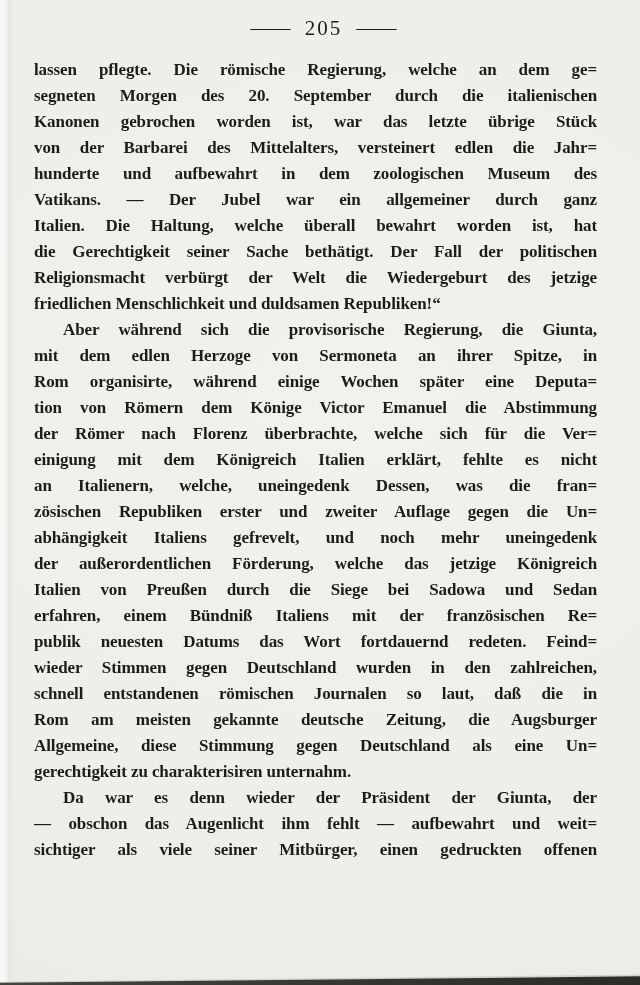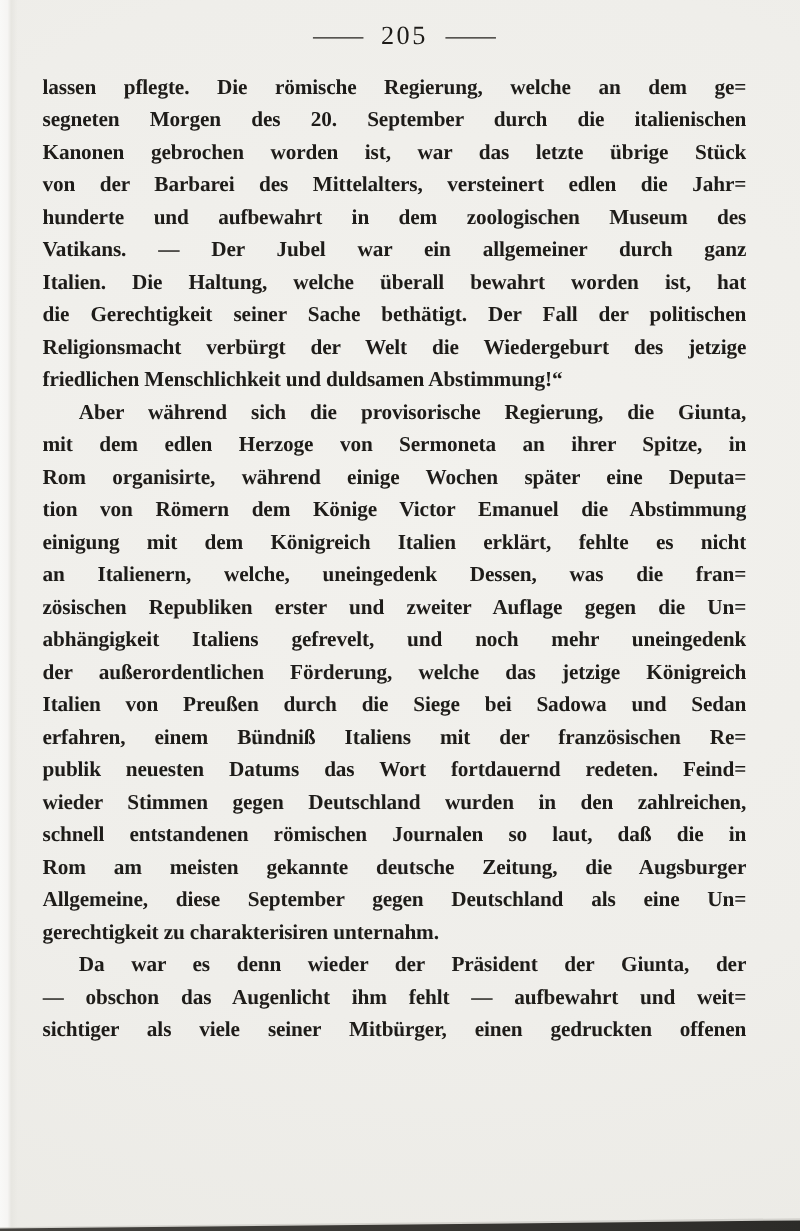--- a/index.html
+++ b/index.html
@@ -84,40 +84,41 @@
     <p class="para">
       <span class="ln" style="display:block">lassen pflegte. Die römische Regierung, welche an dem ge=</span>
       <span class="ln" style="display:block">segneten Morgen des 20. September durch die italienischen</span>
       <span class="ln" style="display:block">Kanonen gebrochen worden ist, war das letzte übrige Stück</span>
       <span class="ln" style="display:block">von der Barbarei des Mittelalters, versteinert edlen die Jahr=</span>
       <span class="ln" style="display:block">hunderte und aufbewahrt in dem zoologischen Museum des</span>
       <span class="ln" style="display:block">Vatikans. — Der Jubel war ein allgemeiner durch ganz</span>
       <span class="ln" style="display:block">Italien. Die Haltung, welche überall bewahrt worden ist, hat</span>
       <span class="ln" style="display:block">die Gerechtigkeit seiner Sache bethätigt. Der Fall der politischen</span>
       <span class="ln" style="display:block">Religionsmacht verbürgt der Welt die Wiedergeburt des jetzige</span>
-      <span class="ln end" style="display:block">friedlichen Menschlichkeit und duldsamen Abstimmung!“</span>
+      <span class="ln end" style="display:block">friedlichen Menschlichkeit und duldsamen Republiken!“</span>
     </p>
 
     <p class="para">
       <span class="ln ind" style="display:block">Aber während sich die provisorische Regierung, die Giunta,</span>
       <span class="ln" style="display:block">mit dem edlen Herzoge von Sermoneta an ihrer Spitze, in</span>
       <span class="ln" style="display:block">Rom organisirte, während einige Wochen später eine Deputa=</span>
       <span class="ln" style="display:block">tion von Römern dem Könige Victor Emanuel die Abstimmung</span>
+      <span class="ln" style="display:block">der Römer nach Florenz überbrachte, welche sich für die Ver=</span>
       <span class="ln" style="display:block">einigung mit dem Königreich Italien erklärt, fehlte es nicht</span>
       <span class="ln" style="display:block">an Italienern, welche, uneingedenk Dessen, was die fran=</span>
       <span class="ln" style="display:block">zösischen Republiken erster und zweiter Auflage gegen die Un=</span>
       <span class="ln" style="display:block">abhängigkeit Italiens gefrevelt, und noch mehr uneingedenk</span>
       <span class="ln" style="display:block">der außerordentlichen Förderung, welche das jetzige Königreich</span>
       <span class="ln" style="display:block">Italien von Preußen durch die Siege bei Sadowa und Sedan</span>
       <span class="ln" style="display:block">erfahren, einem Bündniß Italiens mit der französischen Re=</span>
       <span class="ln" style="display:block">publik neuesten Datums das Wort fortdauernd redeten. Feind=</span>
       <span class="ln" style="display:block">wieder Stimmen gegen Deutschland wurden in den zahlreichen,</span>
       <span class="ln" style="display:block">schnell entstandenen römischen Journalen so laut, daß die in</span>
       <span class="ln" style="display:block">Rom am meisten gekannte deutsche Zeitung, die Augsburger</span>
-      <span class="ln" style="display:block">Allgemeine, diese September gegen Deutschland als eine Un=</span>
+      <span class="ln" style="display:block">Allgemeine, diese Stimmung gegen Deutschland als eine Un=</span>
       <span class="ln end" style="display:block">gerechtigkeit zu charakterisiren unternahm.</span>
     </p>
 
     <p class="para">
       <span class="ln ind" style="display:block">Da war es denn wieder der Präsident der Giunta, der</span>
       <span class="ln" style="display:block">— obschon das Augenlicht ihm fehlt — aufbewahrt und weit=</span>
       <span class="ln" style="display:block">sichtiger als viele seiner Mitbürger, einen gedruckten offenen</span>
     </p>
 
   </main>

